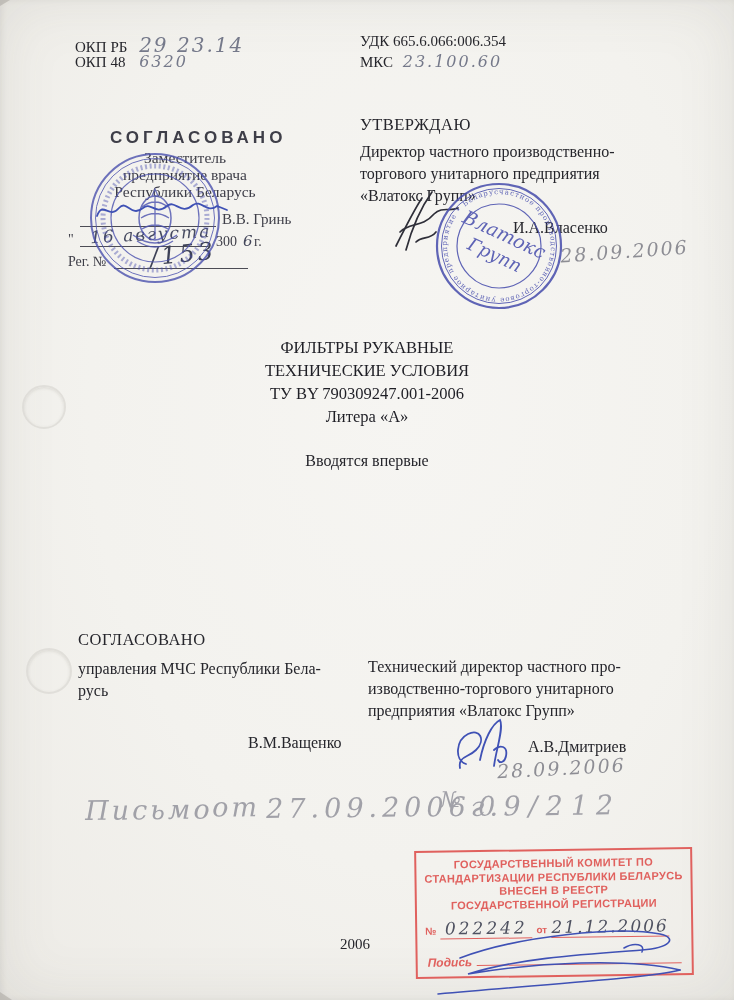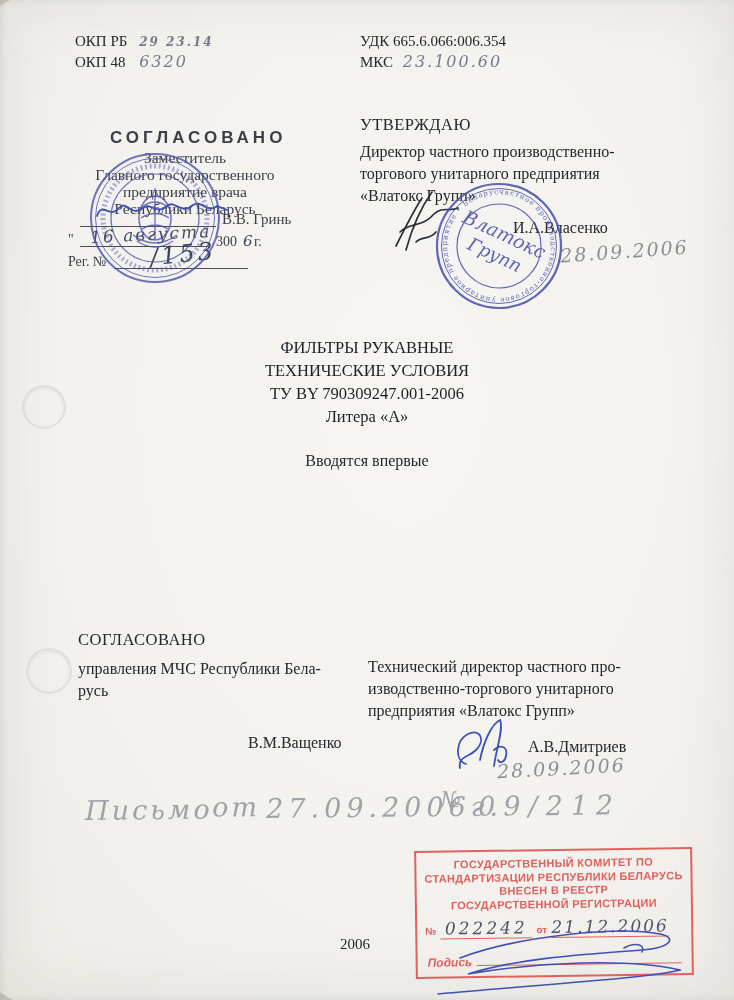--- a/index.html
+++ b/index.html
@@ -29,36 +29,35 @@
 
 <div class="paper">
 
   <div class="corner" style="left:0;top:0;width:10px;height:6px;clip-path:polygon(0 0,100% 0,0 100%);"></div>
   <div class="corner" style="left:0;bottom:0;width:12px;height:8px;clip-path:polygon(0 0,0 100%,100% 100%);"></div>
   <div class="hole" style="left:22px;top:385px;width:40px;height:40px;"></div>
   <div class="hole" style="left:26px;top:648px;width:42px;height:42px;"></div>
 
   <div class="abs serif" style="left:75px;top:33px;font-size:15px;">
     <span>ОКП РБ</span>
-    <span class="hand pencil" style="font-size:12px;letter-spacing:2px;margin-left:8px;font-weight:bold;">29 23.14</span>
+    <span class="hand pencil" style="font-size:20px;letter-spacing:2px;margin-left:8px;">29 23.14</span>
   </div>
   <div class="abs serif" style="left:75px;top:52px;font-size:15px;">
     <span>ОКП 48</span>
     <span class="hand pencil" style="font-size:16px;letter-spacing:2px;margin-left:10px;">6320</span>
   </div>
   <div class="abs serif" style="left:360px;top:33px;font-size:15px;">УДК 665.6.066:006.354</div>
   <div class="abs serif" style="left:360px;top:52px;font-size:15px;">
     <span>МКС</span>
     <span class="hand pencil" style="font-size:16px;letter-spacing:2px;margin-left:6px;">23.100.60</span>
   </div>
 
   <div class="abs sans stampline" style="left:110px;top:128px;font-size:17px;font-weight:bold;letter-spacing:4px;">СОГЛАСОВАНО</div>
   <div class="abs serif stampline" style="left:60px;top:149px;width:250px;text-align:center;font-size:15.5px;line-height:17px;">
     <div>Заместитель</div>
-    <div>Главного государственного</div>
     <div>предприятие врача</div>
     <div>Республики Беларусь</div>
   </div>
   <div class="abs ul" style="left:80px;top:212px;width:136px;height:14px;"></div>
   <div class="abs serif stampline" style="left:222px;top:211px;font-size:15px;">В.В. Гринь</div>
   <div class="abs serif stampline" style="left:68px;top:232px;font-size:14px;">"</div>
   <div class="abs ul" style="left:80px;top:232px;width:128px;height:14px;"></div>
   <div class="abs serif stampline" style="left:216px;top:234px;font-size:14px;">300</div>
   <div class="abs hand" style="left:243px;top:232px;font-size:15px;color:#43465a;">6</div>
   <div class="abs serif stampline" style="left:254px;top:234px;font-size:14px;">г.</div>

